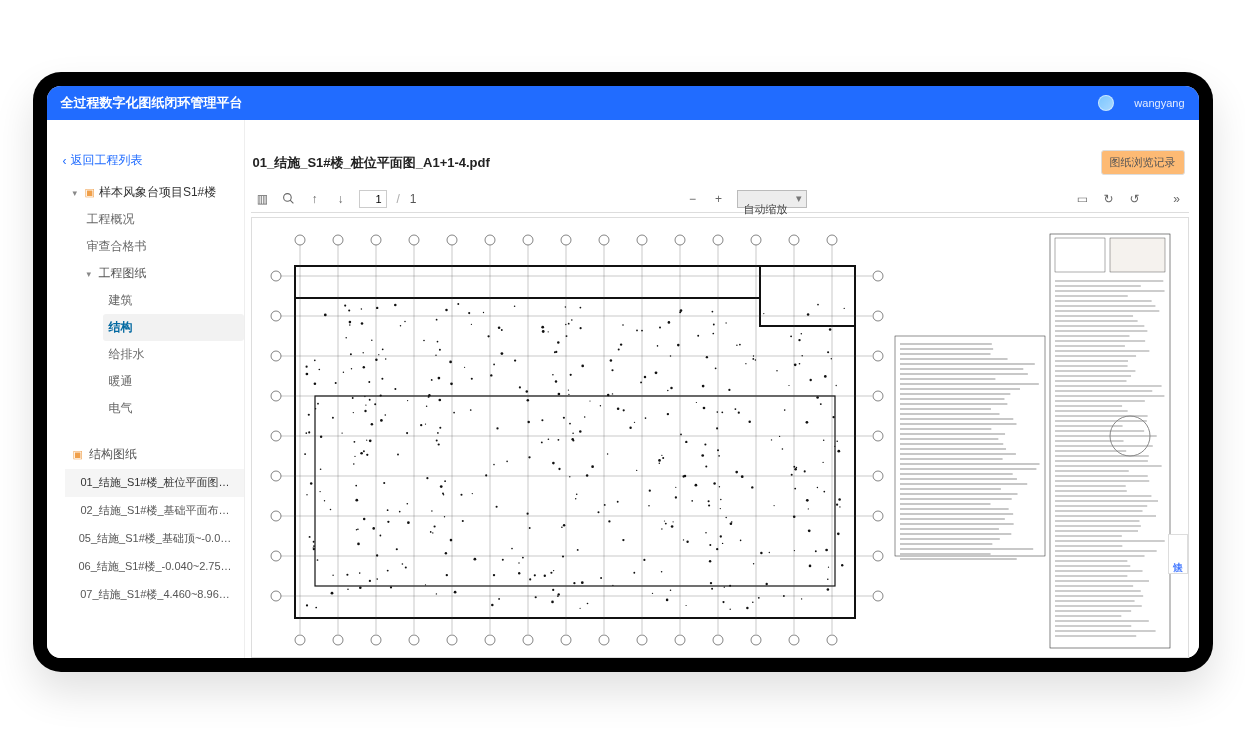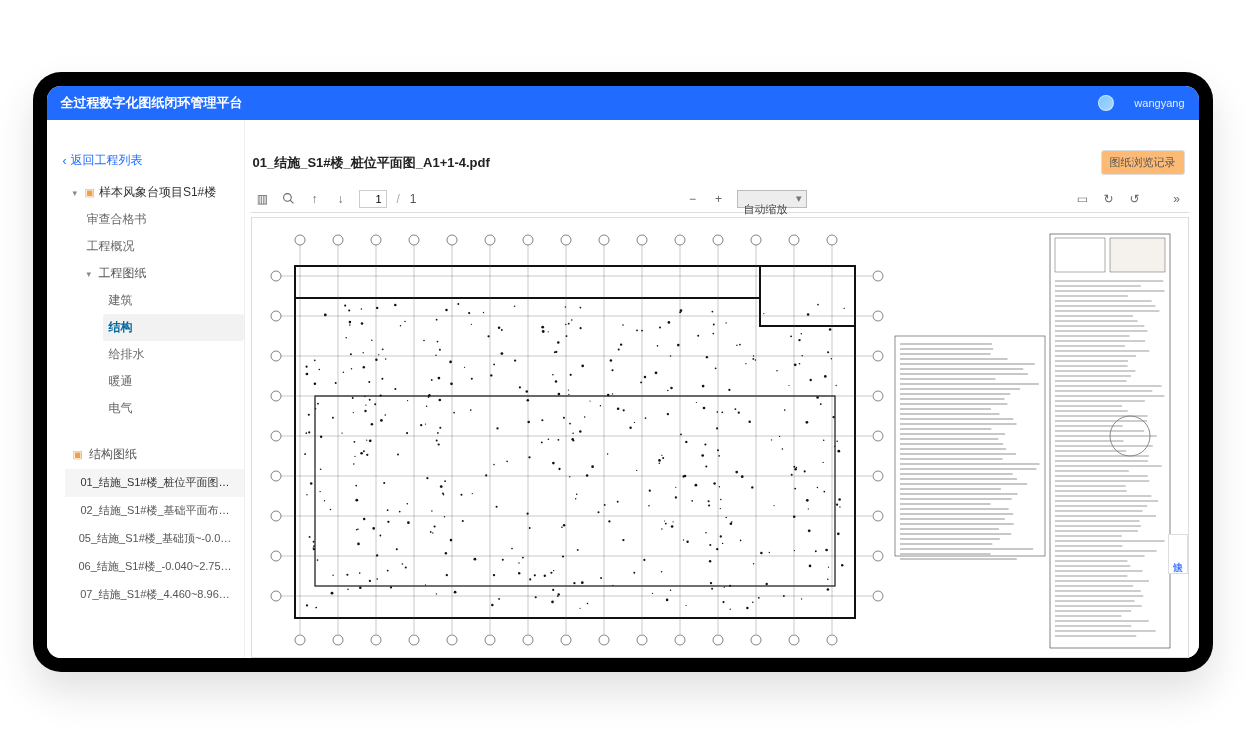--- a/index.html
+++ b/index.html
@@ -229,22 +229,22 @@
           <span>返回工程列表</span>
         </div>
 
         <div class="tree">
           <div class="tree-item root">
             <span class="caret">▾</span>
             <span class="folder-icon">▣</span>
             <span>样本风象台项目S1#楼</span>
           </div>
           <div class="tree-children">
+            <div class="leaf">工程概况</div>
             <div class="leaf">审查合格书</div>
-            <div class="leaf">工程概况</div>
             <div class="tree-item" style="padding-left:0;">
               <span class="caret">▾</span>
               <span>工程图纸</span>
             </div>
             <div class="tree-children">
               <div class="leaf">建筑</div>
               <div class="leaf selected">结构</div>
               <div class="leaf">给排水</div>
               <div class="leaf">暖通</div>
               <div class="leaf">电气</div>

